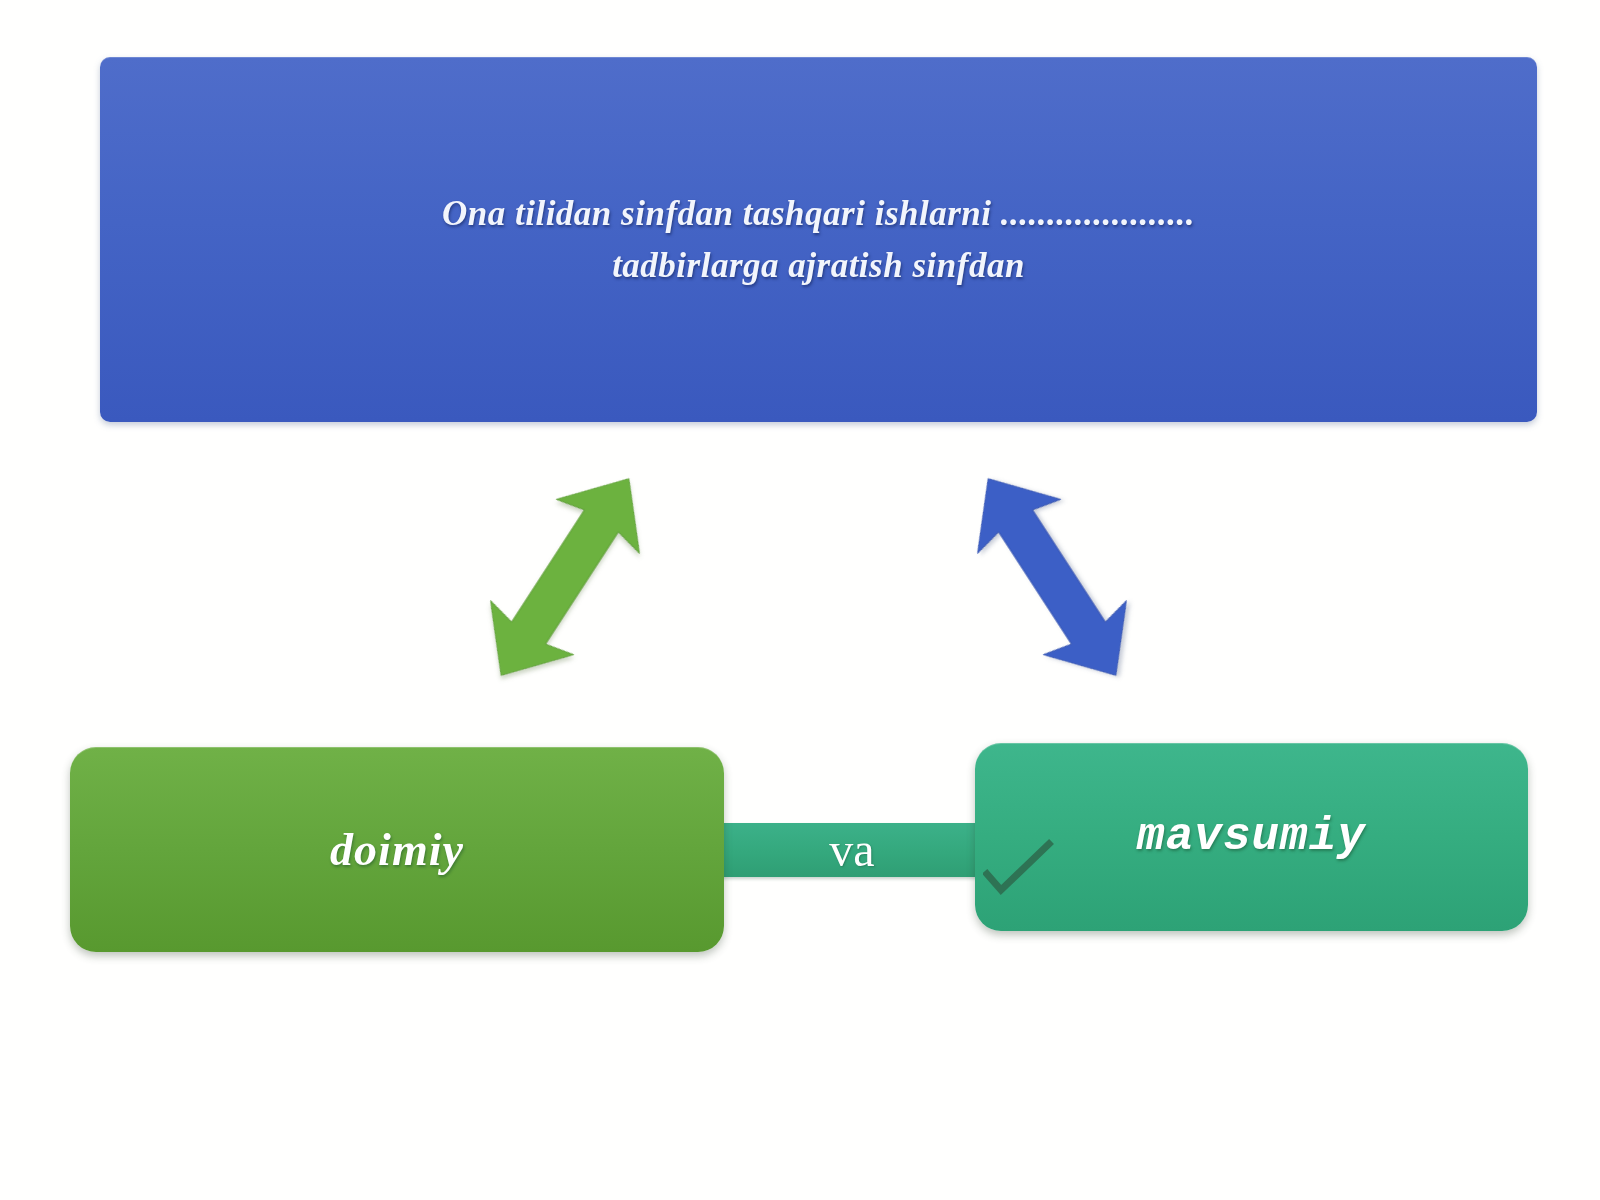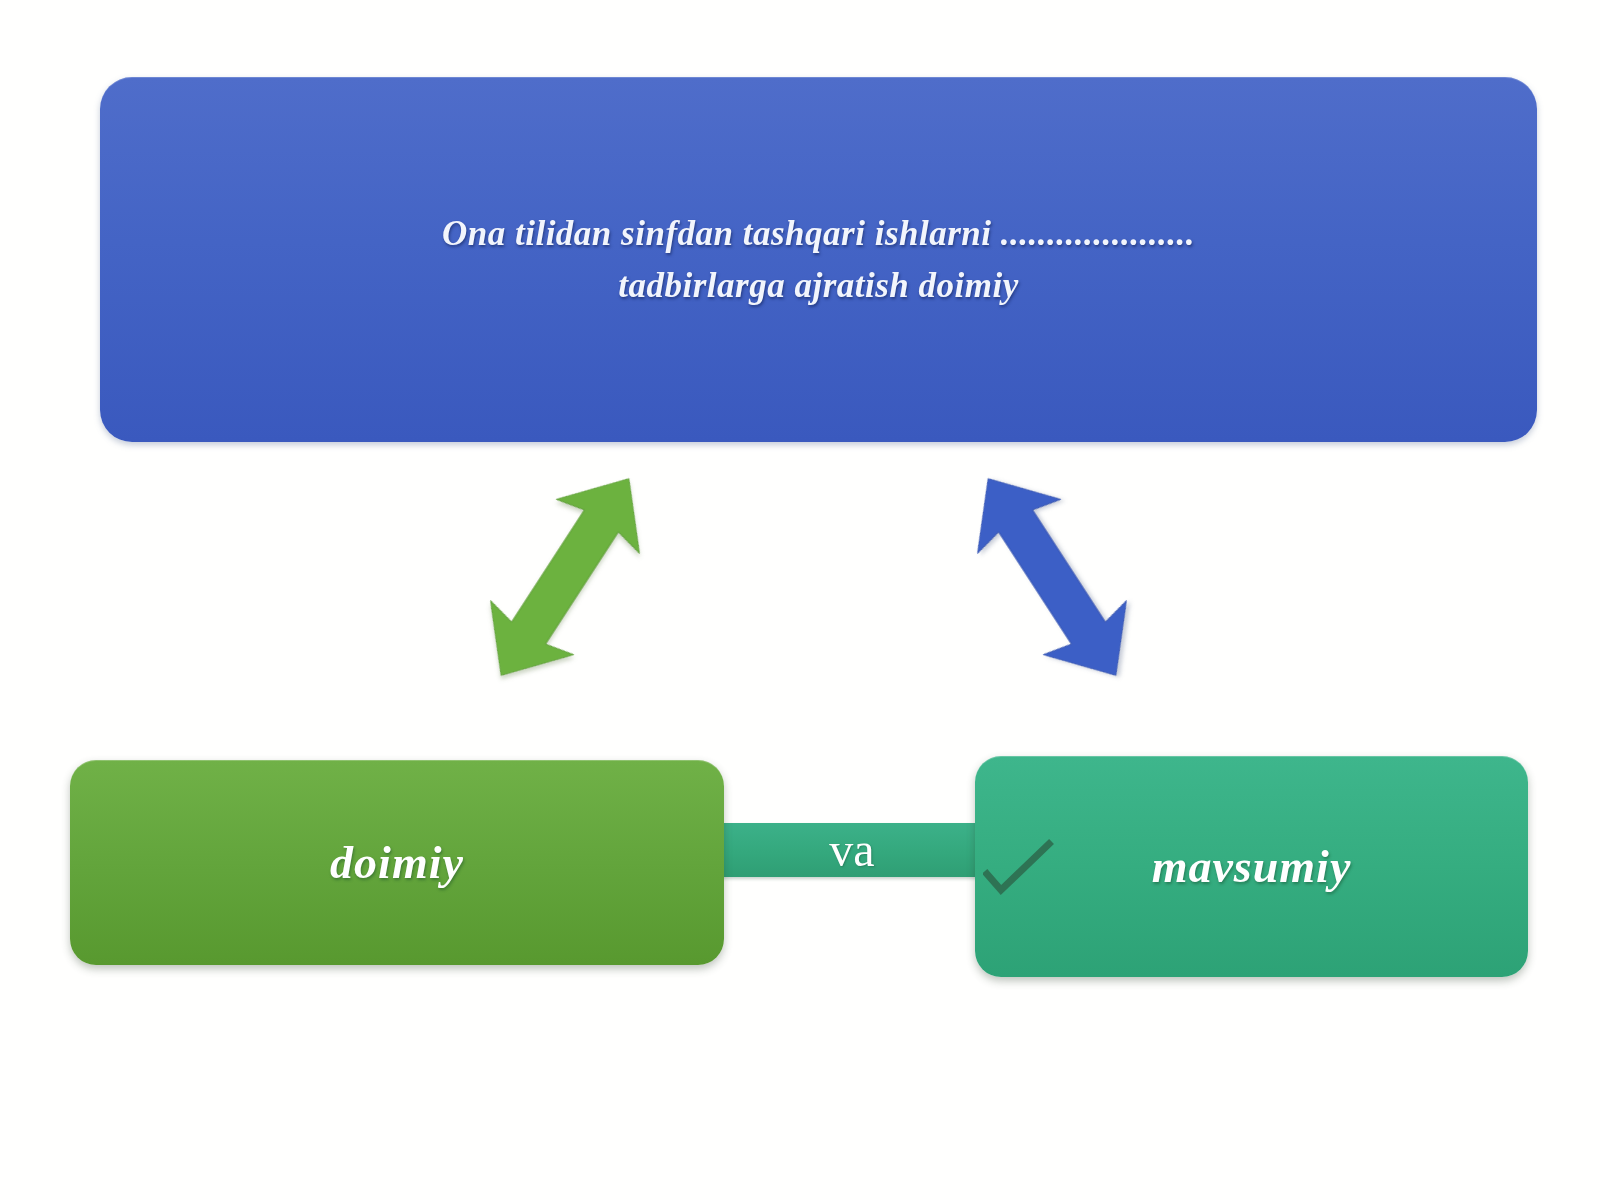--- a/index.html
+++ b/index.html
@@ -7,24 +7,24 @@
     width:1600px;height:1200px;
     background:#ffffff;
     font-family:"Liberation Serif","DejaVu Serif",serif;
     overflow:hidden;
   }
   .slide{position:relative;width:1600px;height:1200px;background:#fffffe;}
 
   
   .title-box{
     position:absolute;left:100px;top:57px;width:1437px;height:365px;
-    border-radius:32px;
+    border-radius:10px;
     background:linear-gradient(180deg,#4f6dca 0%,#4464c5 45%,#3a59be 100%);
     box-shadow:0 3px 6px rgba(90,110,150,0.35), inset 0 1px 0 rgba(255,255,255,0.18);
-    display:flex;flex-direction:column;justify-content:center;align-items:center;margin-top:20px;
+    display:flex;flex-direction:column;justify-content:center;align-items:center;
   }
   .title-line{
     color:#f2f5fc;
     font-style:italic;font-weight:700;
     font-size:35px;line-height:52px;
     text-align:center;
     text-shadow:1px 2px 3px rgba(15,30,80,0.55);
     letter-spacing:0.5px;
   }
 
@@ -32,29 +32,29 @@
   .dbl-arrow{position:absolute;width:110px;height:240px;}
   .dbl-arrow svg{width:100%;height:100%;}
   .arrow-green{left:510px;top:457px;transform:rotate(33deg);filter:drop-shadow(2px 3px 2px rgba(60,90,30,0.25));}
   .arrow-blue{left:997px;top:457px;transform:rotate(-33deg);filter:drop-shadow(2px 3px 2px rgba(30,50,100,0.25));}
 
   
   .node{
     position:absolute;border-radius:26px;
     display:flex;justify-content:center;align-items:center;
     box-shadow:0 4px 9px rgba(40,60,40,0.30), inset 0 1px 0 rgba(255,255,255,0.22);
-    margin-top:13px;
   }
   .node-left{
     left:70px;top:747px;width:654px;height:205px;
     background:linear-gradient(180deg,#70b147 0%,#63a53c 50%,#58992f 100%);
   }
   .node-right{
-    left:975px;top:743px;width:553px;height:221px;
+    left:975px;top:743px;width:553px;height:188px;
     background:linear-gradient(180deg,#3eb68c 0%,#35ad80 50%,#2da276 100%);
+    font-family:Liberation Mono, monospace;
   }
   .node-label{
     color:#ffffff;font-style:italic;font-weight:700;font-size:46px;
     text-shadow:1px 2px 3px rgba(20,70,40,0.45);
     letter-spacing:1px;
   }
 
   
   .connector-bar{
     position:absolute;left:712px;top:823px;width:280px;height:54px;
@@ -69,21 +69,21 @@
   .check-icon{position:absolute;left:983px;top:838px;width:72px;height:66px;}
   .check-icon svg{width:100%;height:100%;}
 </style>
 </head>
 <body>
 
 <div class="slide">
 
   <div class="title-box">
     <div class="title-line">Ona tilidan sinfdan tashqari ishlarni .....................</div>
-    <div class="title-line">tadbirlarga ajratish doimiy</div>
+    <div class="title-line">tadbirlarga ajratish sinfdan</div>
   </div>
 
   <div class="dbl-arrow arrow-green">
     <svg viewBox="0 0 120 260" xmlns="http://www.w3.org/2000/svg">
       <path d="M60 2 L114 64 L82 57 L82 203 L114 196 L60 258 L6 196 L38 203 L38 57 L6 64 Z" fill="#6cb23f" stroke="#5a9c32" stroke-width="1"></path>
     </svg>
   </div>
 
   <div class="dbl-arrow arrow-blue">
     <svg viewBox="0 0 120 260" xmlns="http://www.w3.org/2000/svg">

